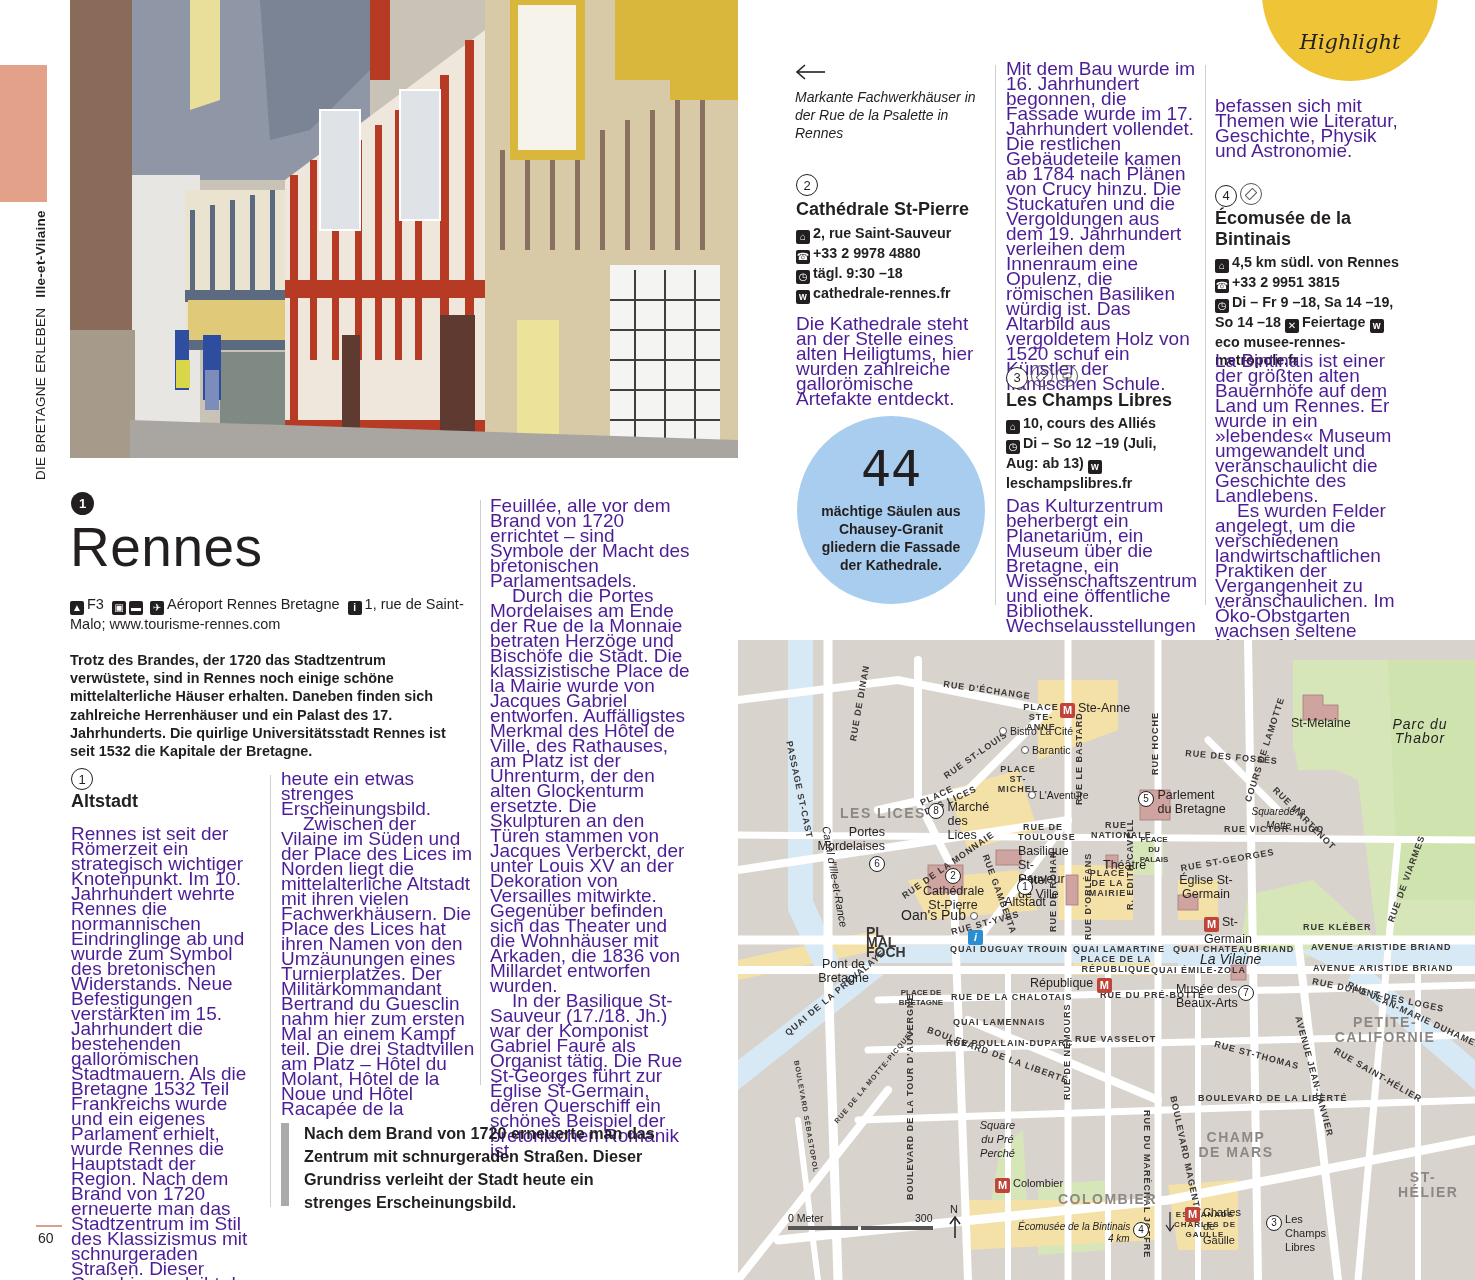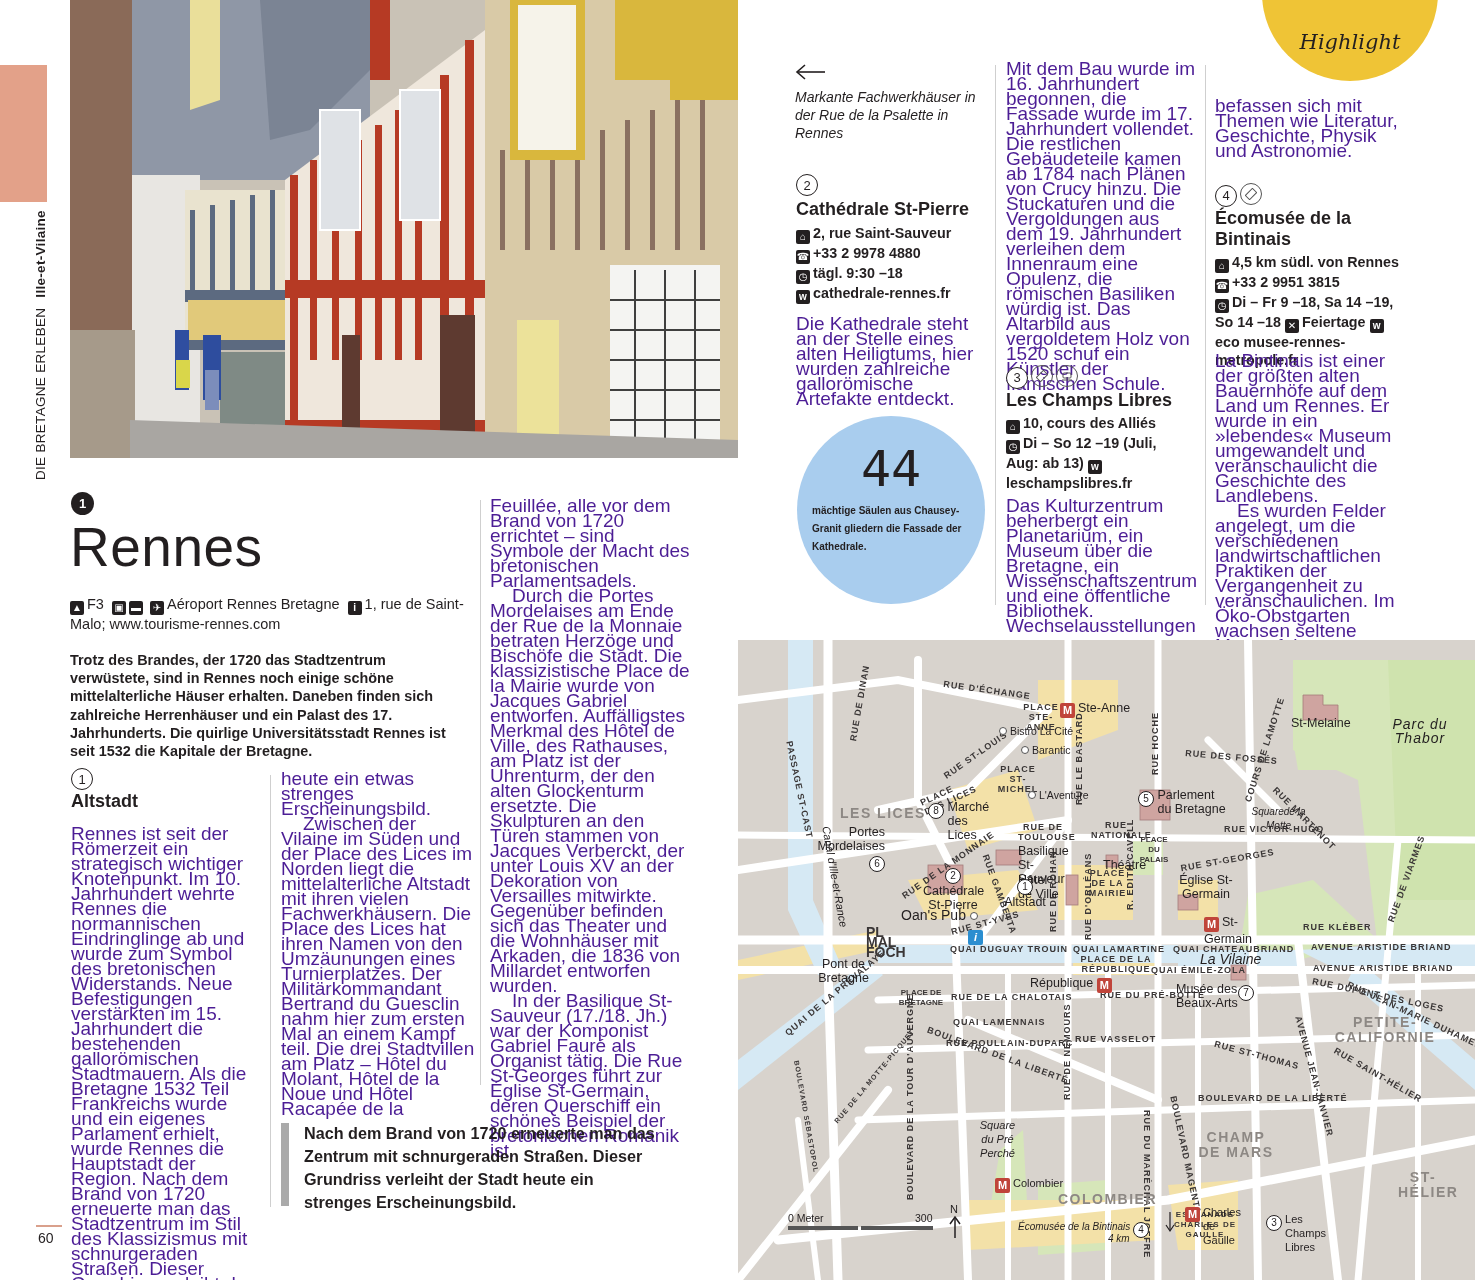--- a/index.html
+++ b/index.html
@@ -35,21 +35,21 @@
   .page-num { left: 38px; top: 1230px; font-size: 14px; }
   .page-num-bar { left: 36px; top: 1225px; width: 26px; height: 2px; background: #d9a08c; }
 
   
   .caption { left: 795px; top: 88px; width: 190px; font-style: italic; font-size: 14px; line-height: 18px; }
   .arrow-left { left: 795px; top: 63px; width: 32px; height: 18px; }
   .highlight-badge { left: 1262px; top: -95px; width: 176px; height: 176px; border-radius: 50%; background: #efc436; }
   .highlight-text { left: 1262px; top: 30px; width: 176px; text-align: center; font-family: "DejaVu Serif", serif; font-style: italic; font-size: 21px; color: #231f20; }
   .fact-circle { left: 797px; top: 416px; width: 188px; height: 188px; border-radius: 50%; background: #a9cdee; }
   .fact-number { left: 797px; top: 440px; width: 188px; text-align: center; font-family: "DejaVu Sans Mono", monospace; font-weight: normal; font-size: 50px; color: #231f20; }
-  .fact-text { left: 812px; top: 502px; width: 158px; text-align: left; font-size: 10px; font-weight: bold; line-height: 18px; color: #231f20; }
+  .fact-text { left: 812px; top: 502px; width: 158px; text-align: center; font-size: 14px; font-weight: bold; line-height: 18px; color: #231f20; }
   .info-block { font-size: 14.3px; font-weight: bold; line-height: 18.2px; }
   .info-block .row { display: block; }
 
   
   .map { left: 738px; top: 640px; width: 737px; height: 640px; overflow: hidden; background: #d8d3cd; }
   .map svg { position: absolute; left: 0; top: 0; }
   .ml { position: absolute; white-space: nowrap; font-size: 9px; letter-spacing: 1px; color: #3a3636; font-weight: bold; text-transform: uppercase; }
   .mp { position: absolute; white-space: nowrap; font-size: 12.5px; color: #231f20; line-height: 14px; }
   .md { position: absolute; white-space: nowrap; font-size: 14px; letter-spacing: 1.5px; color: #8d8884; font-weight: bold; line-height: 15px; text-align: center; }
   .mi { position: absolute; white-space: nowrap; font-style: italic; font-size: 14px; color: #231f20; line-height: 14px; text-align: center; }

